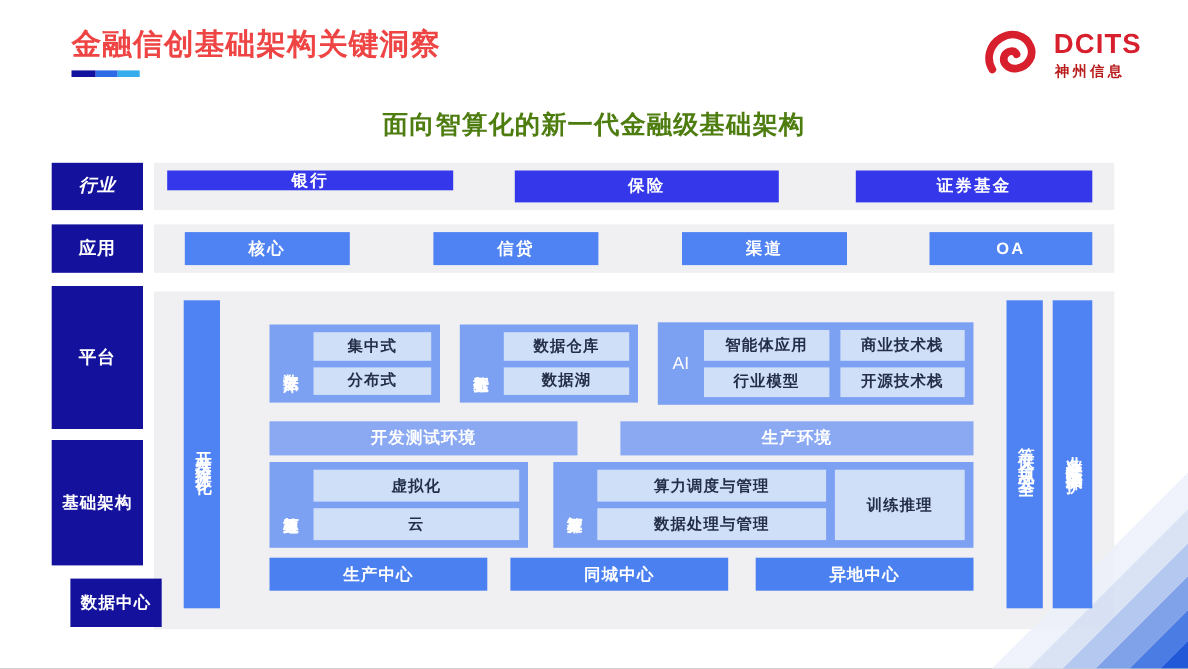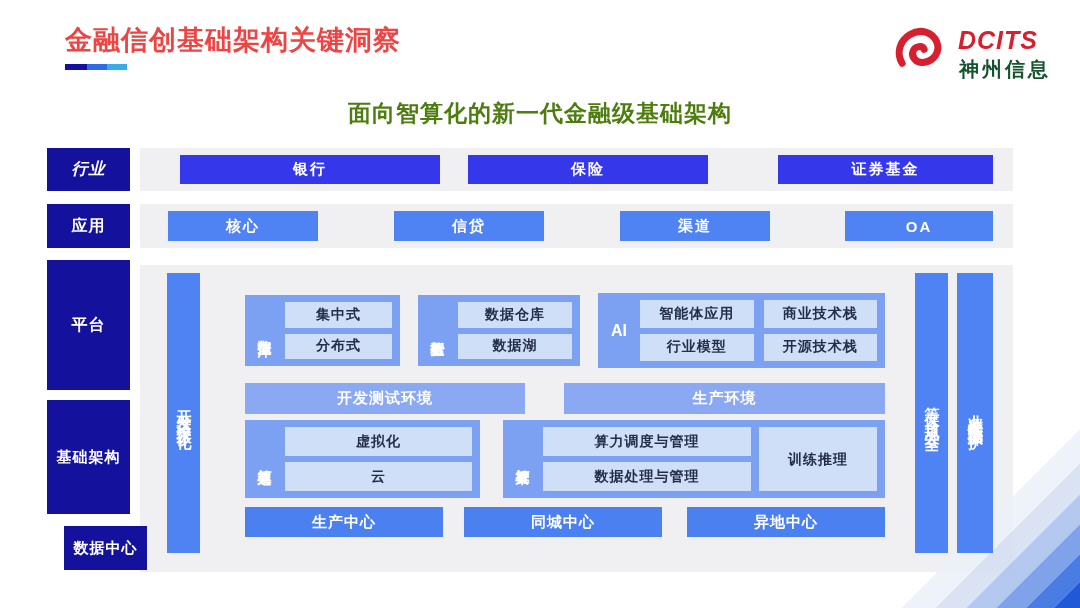--- a/index.html
+++ b/index.html
@@ -9,22 +9,22 @@
     margin:0 auto;
   }
   .abs{position:absolute;box-sizing:border-box;}
   
   .page-title{font-size:27px;font-weight:bold;color:#ef4444;letter-spacing:1px;white-space:nowrap;z-index:2;}
   .title-underline{display:flex;z-index:2;}
   .title-underline span{display:block;height:6px;}
   .u1{width:22px;background:#12129e;}
   .u2{width:20px;background:#2d6ce5;}
   .u3{width:20px;background:#35aceb;}
-  .logo-brand{font-size:25px;font-weight:800;font-style:italic;color:#d71f2e;letter-spacing:1px;z-index:2;}
-  .logo-company{font-size:20px;font-weight:bold;color:#14532d;letter-spacing:3px;z-index:2;}
+  .logo-brand{font-size:25px;font-weight:800;color:#d71f2e;letter-spacing:1px;z-index:2;}
+  .logo-company{font-size:13px;font-weight:bold;color:#b91c1c;letter-spacing:3px;z-index:2;}
   .subtitle{width:1080px;text-align:center;font-size:23px;font-weight:bold;color:#4d7c0f;letter-spacing:1px;z-index:2;}
   
   .band{background:#f0f0f2;z-index:0;}
   
   .side-box{
     background:#14119c;color:#fff;font-weight:bold;font-size:16px;
     display:flex;align-items:center;justify-content:center;letter-spacing:1px;z-index:2;
   }
   
   .btn-industry{background:#3438ea;color:#fff;font-weight:bold;font-size:15px;
@@ -40,21 +40,21 @@
     writing-mode:vertical-rl;text-orientation:upright;letter-spacing:4px;
     display:flex;align-items:center;justify-content:center;
   }
   
   .group{background:#7da1f2;display:flex;padding:7px 8px;gap:8px;z-index:2;}
   .group-label-v{
     writing-mode:vertical-rl;text-orientation:upright;color:#fff;font-weight:bold;
     font-size:14px;letter-spacing:1px;display:flex;align-items:center;justify-content:center;
     flex:0 0 24px;
   }
-  .group-label-h{color:#fff;font-weight:bold;font-size:16px;display:flex;align-items:center;
+  .group-label-h{color:#fff;font-weight:normal;font-size:16px;display:flex;align-items:center;
     justify-content:center;flex:0 0 26px;}
   .group-col{flex:1;display:flex;flex-direction:column;gap:6px;}
   .group-grid{flex:1;display:grid;grid-template-columns:1fr 1fr;gap:6px 10px;}
   .inner-box{
     background:#cfdff8;color:#242e47;font-weight:600;font-size:14px;flex:1;
     display:flex;align-items:center;justify-content:center;letter-spacing:1px;min-height:0;
   }
   .side-inner{flex:0 0 78px;padding:0 20px;text-align:center;line-height:1.45;}
   
   .corner-decor{
@@ -96,21 +96,21 @@
   <div class="abs band" style="left:140px;top:148px;width:873px;height:43px;"></div>
   <div class="abs band" style="left:140px;top:204px;width:873px;height:44px;"></div>
   <div class="abs band" style="left:140px;top:265px;width:873px;height:307px;"></div>
 
   <div class="abs side-box" style="left:47px;top:148px;width:83px;height:43px;font-style:italic;">行业</div>
   <div class="abs side-box" style="left:47px;top:204px;width:83px;height:44px;">应用</div>
   <div class="abs side-box" style="left:47px;top:260px;width:83px;height:130px;">平台</div>
   <div class="abs side-box" style="left:47px;top:400px;width:83px;height:114px;font-size:15px;">基础架构</div>
   <div class="abs side-box" style="left:47px;top:526px;width:83px;height:44px;font-size:15px;margin-left:17px;">数据中心</div>
 
-  <div class="abs btn-industry" style="left:180px;top:155px;width:260px;height:29px;">银行</div>
+  <div class="abs btn-industry" style="left:152px;top:155px;width:260px;height:18px;">银行</div>
   <div class="abs btn-industry" style="left:468px;top:155px;width:240px;height:29px;">保险</div>
   <div class="abs btn-industry" style="left:778px;top:155px;width:215px;height:29px;">证券基金</div>
 
   <div class="abs btn-app" style="left:168px;top:211px;width:150px;height:30px;">核心</div>
   <div class="abs btn-app" style="left:394px;top:211px;width:150px;height:30px;">信贷</div>
   <div class="abs btn-app" style="left:620px;top:211px;width:150px;height:30px;">渠道</div>
   <div class="abs btn-app" style="left:845px;top:211px;width:148px;height:30px;">OA</div>
 
   <div class="abs vbar" style="left:167px;top:273px;width:33px;height:280px;">开发运维一体化</div>
 

